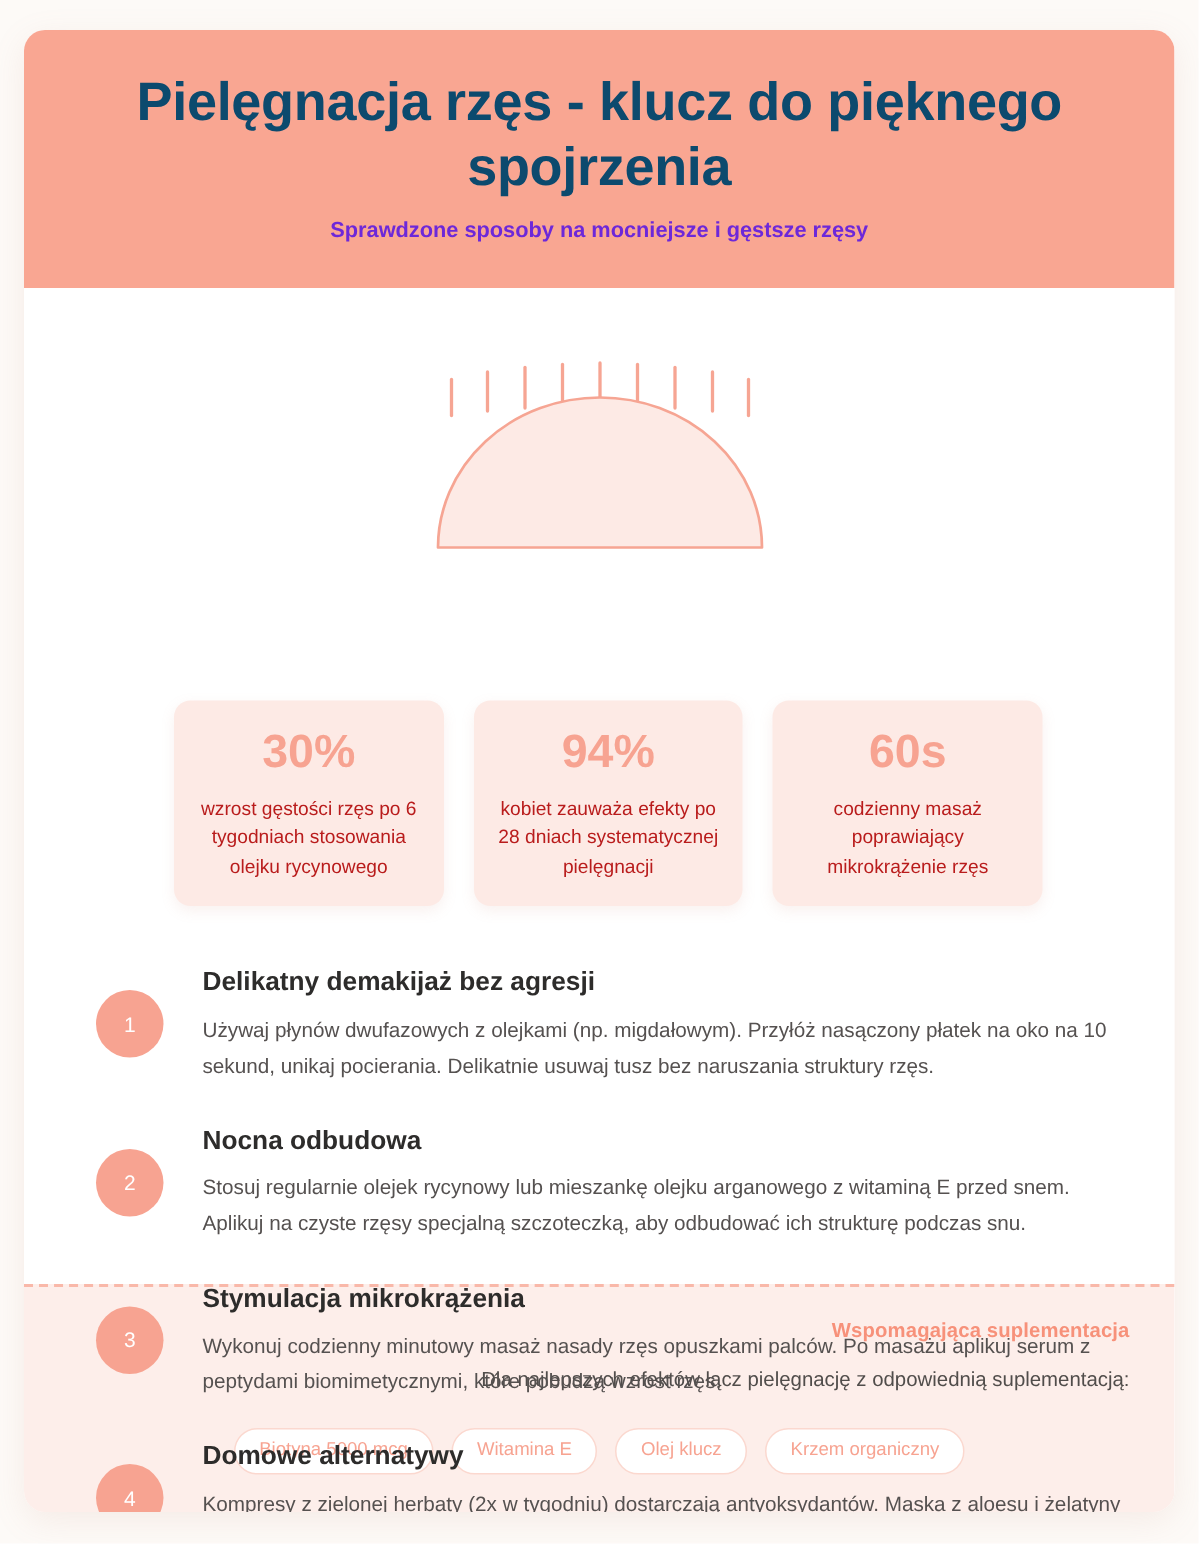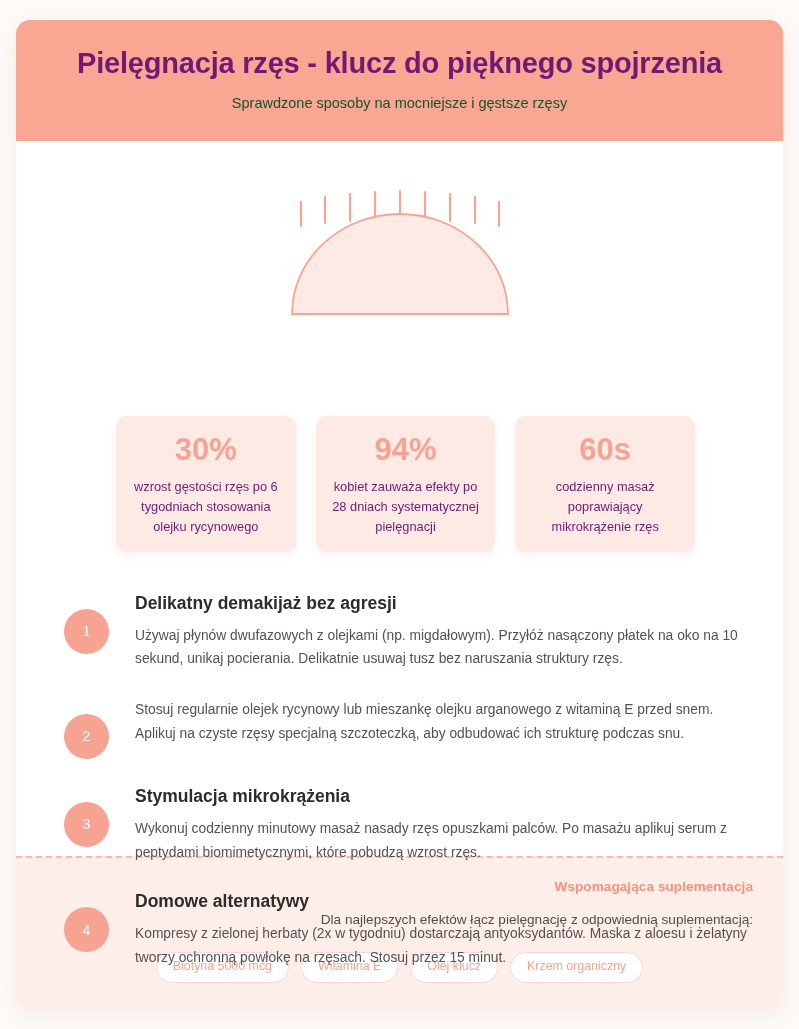--- a/index.html
+++ b/index.html
@@ -37,31 +37,31 @@
 
   
   .header {
     background: #f9a692;
     padding: 26px 30px 28px 30px;
     text-align: center;
     flex: 0 0 auto;
   }
   .header-title {
     margin: 0;
-    color: #701a75;
-    font-size: 29px;
+    color: #0c4a6e;
+    font-size: 36px;
     font-weight: bold;
     letter-spacing: -0.2px;
     line-height: 1.2;
   }
   .header-subtitle {
     margin: 13px 0 0 0;
-    color: #14532d;
+    color: #6d28d9;
     font-size: 14.5px;
-    font-weight: normal;
+    font-weight: bold;
     line-height: 1.3;
   }
 
   
   .body {
     flex: 1 1 auto;
     background: #ffffff;
     position: relative;
     padding: 0;
   }
@@ -100,21 +100,21 @@
     box-shadow: 0 3px 9px rgba(210, 150, 135, 0.13);
   }
   .stat-value {
     color: #f7a391;
     font-size: 31px;
     font-weight: bold;
     line-height: 1.05;
     margin-bottom: 11px;
   }
   .stat-label {
-    color: #701a75;
+    color: #b91c1c;
     font-size: 12.8px;
     line-height: 1.54;
   }
 
   
   .steps {
     position: absolute;
     left: 48px;
     right: 34px;
     top: 450px;
@@ -247,20 +247,21 @@
           <div class="step-badge">1</div>
           <div class="step-body">
             <h2 class="step-title">Delikatny demakijaż bez agresji</h2>
             <p class="step-text">Używaj płynów dwufazowych z olejkami (np. migdałowym). Przyłóż nasączony płatek na oko na 10 sekund, unikaj pocierania. Delikatnie usuwaj tusz bez naruszania struktury rzęs.</p>
           </div>
         </div>
 
         <div class="step">
           <div class="step-badge">2</div>
           <div class="step-body">
+            <h2 class="step-title">Nocna odbudowa</h2>
             <p class="step-text">Stosuj regularnie olejek rycynowy lub mieszankę olejku arganowego z witaminą E przed snem. Aplikuj na czyste rzęsy specjalną szczoteczką, aby odbudować ich strukturę podczas snu.</p>
           </div>
         </div>
 
         <div class="step">
           <div class="step-badge">3</div>
           <div class="step-body">
             <h2 class="step-title">Stymulacja mikrokrążenia</h2>
             <p class="step-text">Wykonuj codzienny minutowy masaż nasady rzęs opuszkami palców. Po masażu aplikuj serum z peptydami biomimetycznymi, które pobudzą wzrost rzęs.</p>
           </div>

